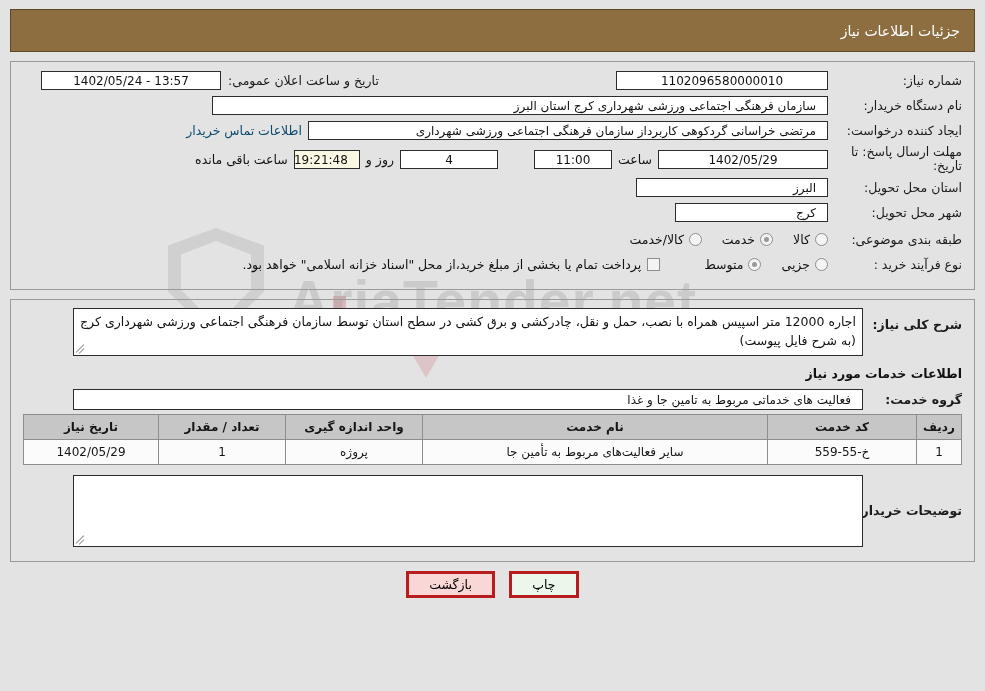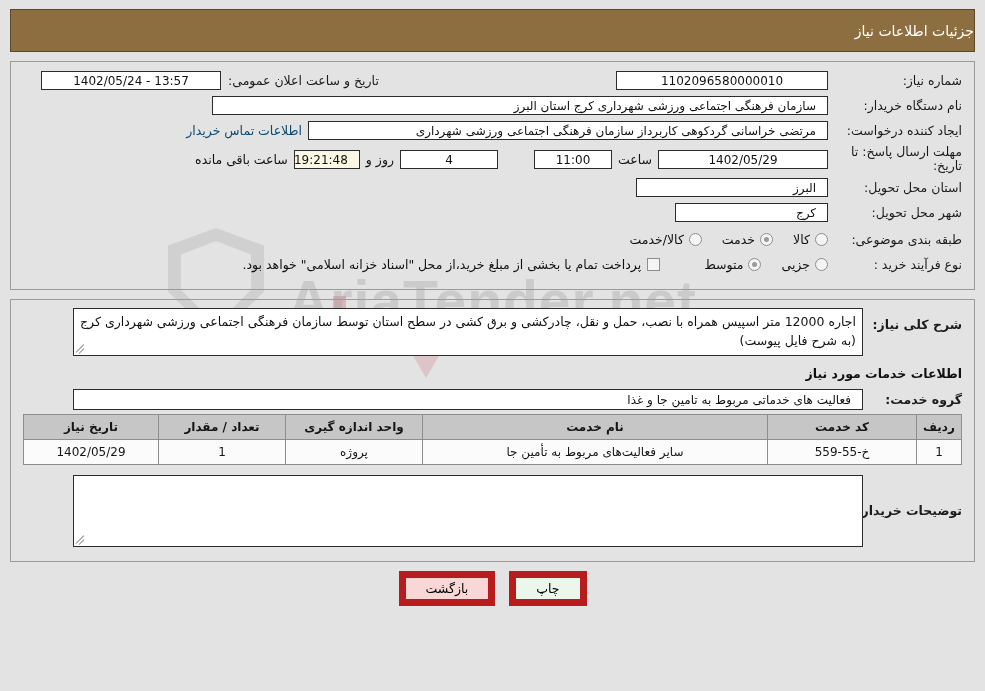--- a/index.html
+++ b/index.html
@@ -82,20 +82,21 @@
     background: #8c6e41;
     border: 1px solid #5e4727;
     box-sizing: border-box;
     display: flex;
     align-items: center;
     justify-content: flex-start;
   }
   .header-title {
     color: #ffffff;
     font-size: 14px;
+    padding-right: 14px;
   }
 
   
   .panel {
     position: relative;
     z-index: 1;
     margin: 9px 10px 0 10px;
     border: 1px solid #9a9a9a;
     background: transparent;
     box-sizing: border-box;
@@ -245,21 +246,21 @@
   
   .footer {
     position: relative;
     z-index: 2;
     margin-top: 9px;
     display: flex;
     justify-content: center;
     gap: 14px;
   }
   .btn {
-    border: 7px solid #b91c1c;
+    border: 3px solid #b91c1c;
     font-size: 12.5px;
     padding: 3px 20px;
     cursor: pointer;
     font-family: inherit;
     box-sizing: border-box;
     min-width: 70px;
     text-align: center;
   }
   .btn.print { background: #eaf7ea; }
   .btn.back  { background: #fad7d7; }

